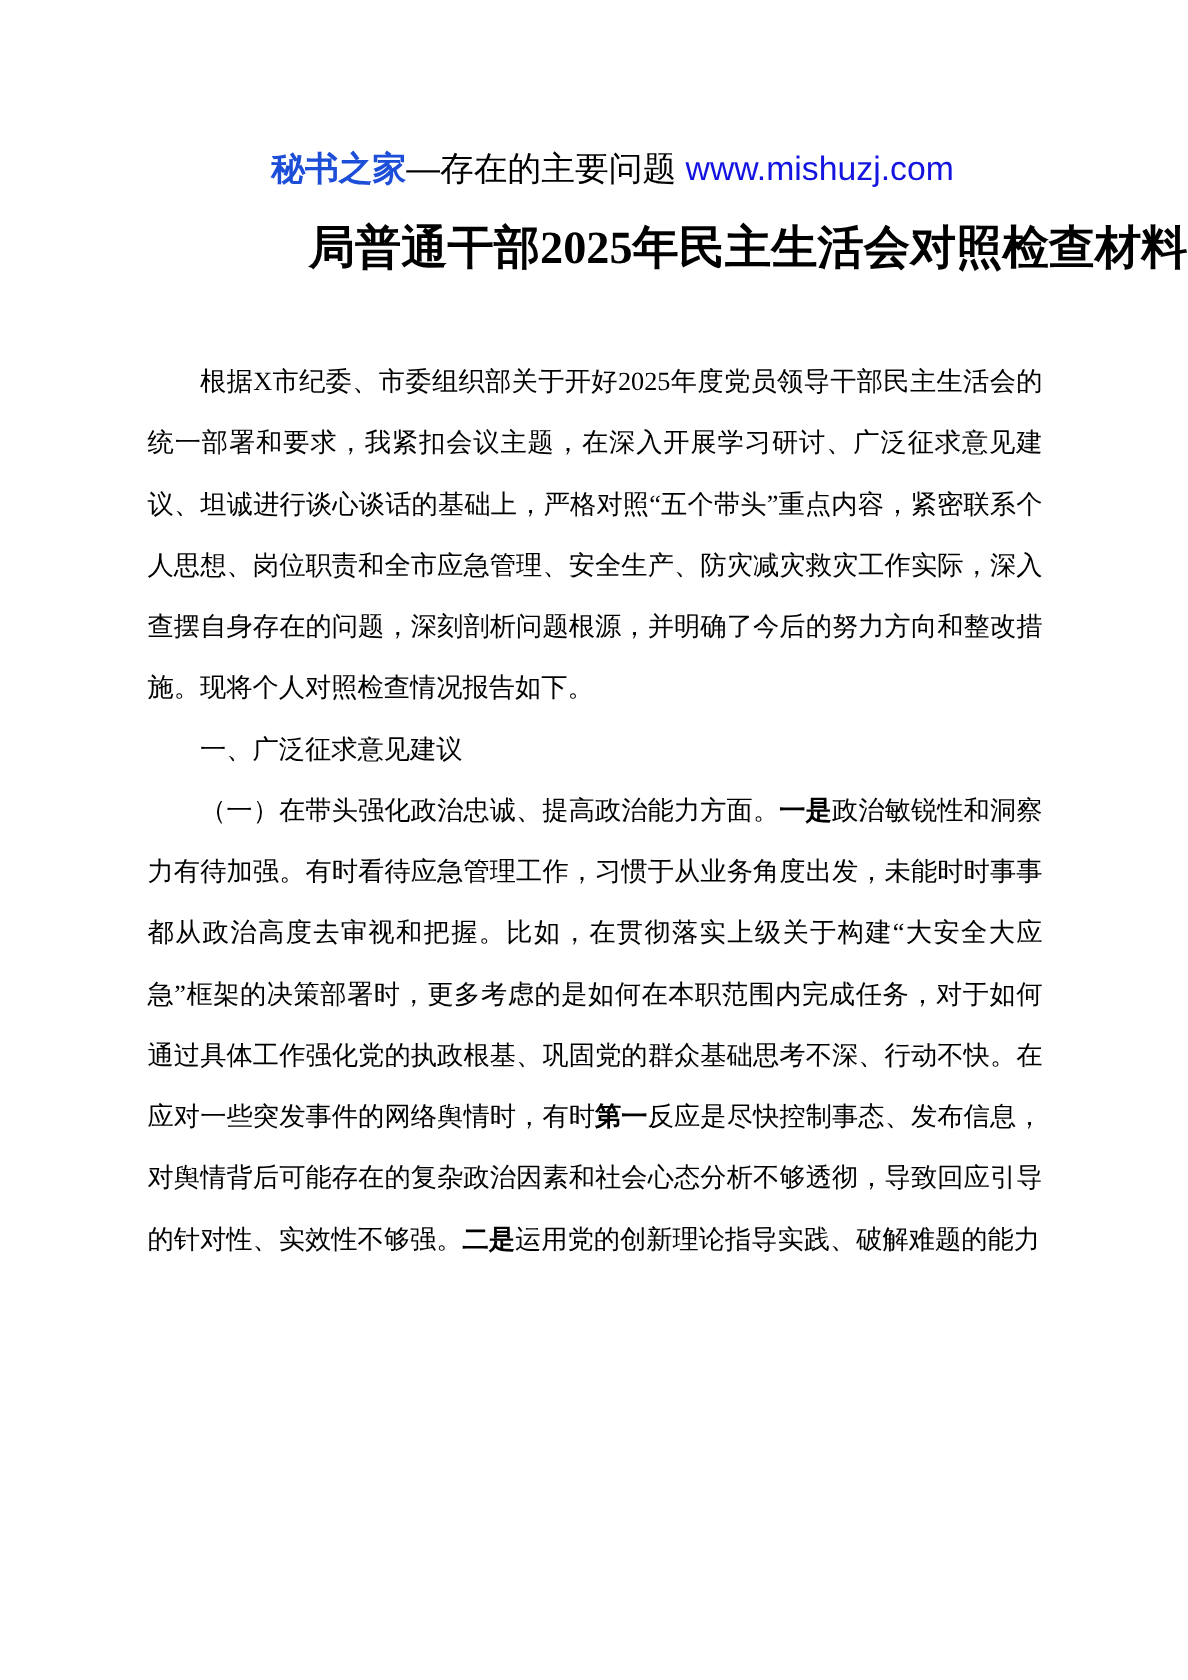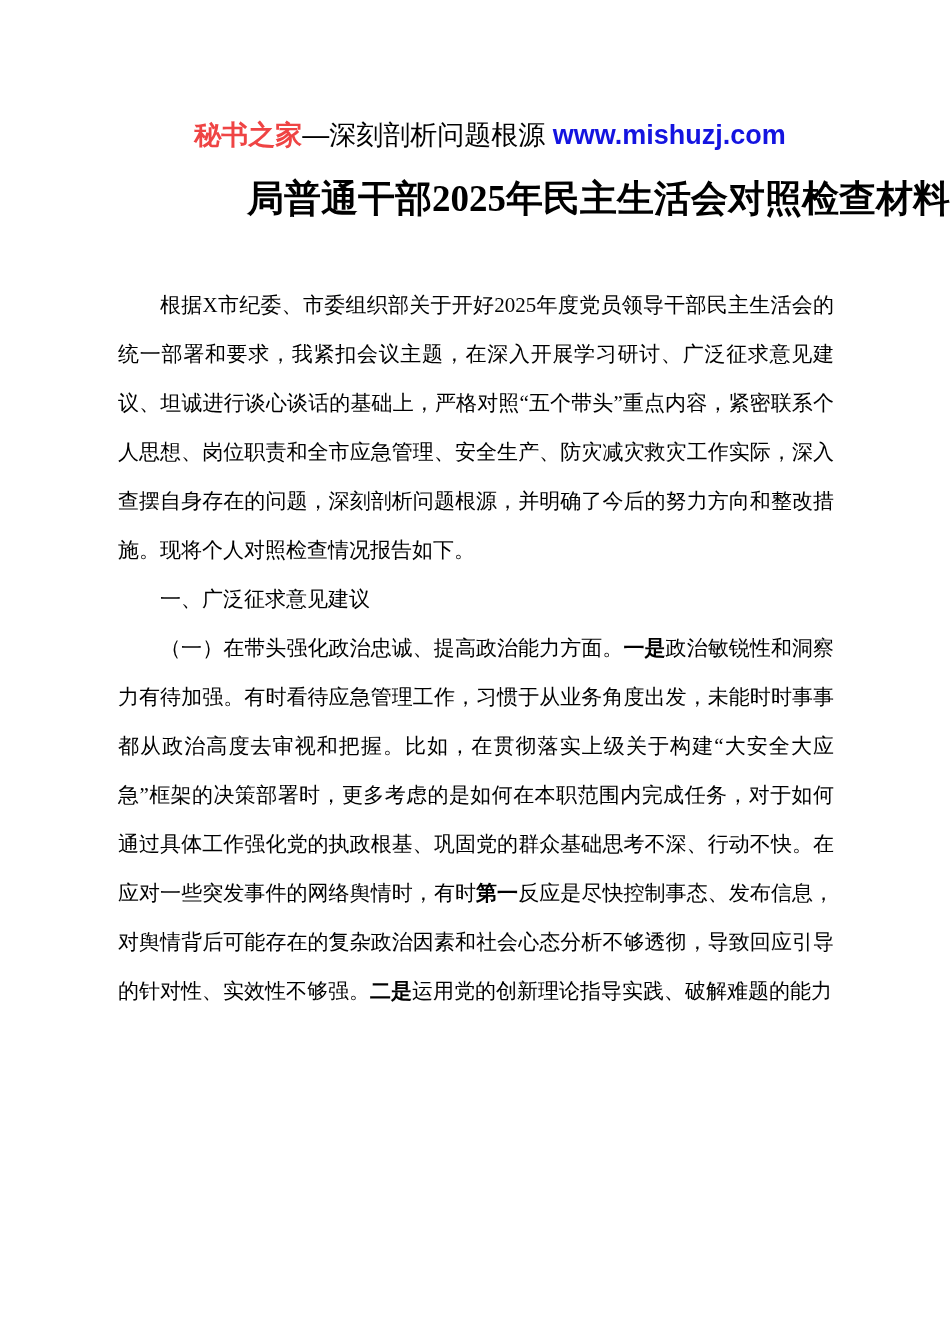--- a/index.html
+++ b/index.html
@@ -26,21 +26,20 @@
     line-height: 34px;
     font-family: "Liberation Sans", "DejaVu Sans", sans-serif;
     white-space: pre;
   }
   .site-header .brand {
     font-weight: 700;
   }
   .site-header .url {
     text-decoration: none;
     cursor: pointer;
-    font-weight: bold;
   }
   .doc-title {
     position: absolute;
     top: 172px;
     left: 0;
     width: 100%;
     margin: 0;
     text-align: right;
     font-size: 37px;
     line-height: 54px;
@@ -69,21 +68,21 @@
     font-weight: 700;
     margin-top: 27px;
   }
 </style>
 </head>
 <body>
 
 <div class="page">
 
   <div class="site-header">
-    <span class="brand" style="color: #ef4444; text-align: center;">秘书之家</span><span class="tagline" style="color: rgb(0, 0, 0);">—深刻剖析问题根源 </span><a class="url" style="color: rgb(20, 20, 224);">www.mishuzj.com</a>
+    <span class="brand" style="color: #1d4ed8; text-align: center;">秘书之家</span><span class="tagline" style="color: rgb(0, 0, 0);">—存在的主要问题 </span><a class="url" style="color: rgb(20, 20, 224);">www.mishuzj.com</a>
   </div>
 
   <h1 class="doc-title">局普通干部2025年民主生活会对照检查材料</h1>
 
   <div class="doc-body">
       <p class="para body"><span>根据X市纪委、市委组织部关于开好2025年度党员领导干部民主生活会的统一部署和要求，我紧扣会议主题，在深入开展学习研讨、广泛征求意见建议、坦诚进行谈心谈话的基础上，严格对照“五个带头”重点内容，紧密联系个人思想、岗位职责和全市应急管理、安全生产、防灾减灾救灾工作实际，深入查摆自身存在的问题，深刻剖析问题根源，并明确了今后的努力方向和整改措施。现将个人对照检查情况报告如下。</span></p>
       <p class="para heading"><span>一、广泛征求意见建议</span></p>
       <p class="para body"><span>（一）在带头强化政治忠诚、提高政治能力方面。</span><span class="bold">一是</span><span>政治敏锐性和洞察力有待加强。有时看待应急管理工作，习惯于从业务角度出发，未能时时事事都从政治高度去审视和把握。比如，在贯彻落实上级关于构建“大安全大应急”框架的决策部署时，更多考虑的是如何在本职范围内完成任务，对于如何通过具体工作强化党的执政根基、巩固党的群众基础思考不深、行动不快。在应对一些突发事件的网络舆情时，有时</span><span class="bold">第一</span><span>反应是尽快控制事态、发布信息，对舆情背后可能存在的复杂政治因素和社会心态分析不够透彻，导致回应引导的针对性、实效性不够强。</span><span class="bold">二是</span><span>运用党的创新理论指导实践、破解难题的能力</span></p>
     </div>
 

